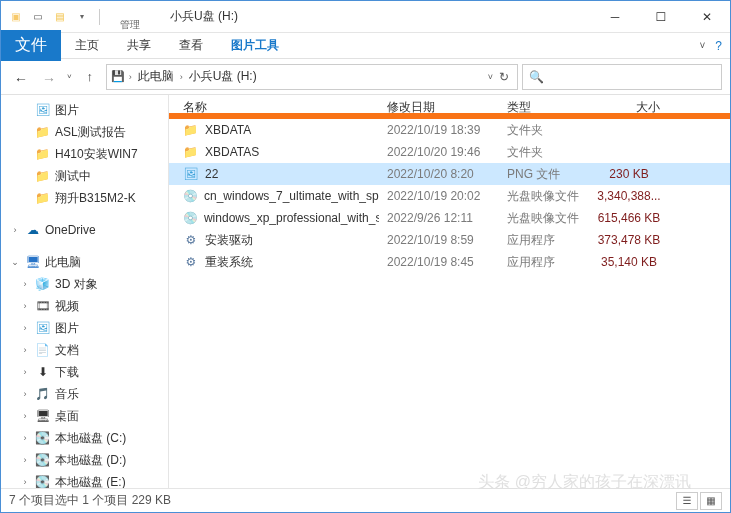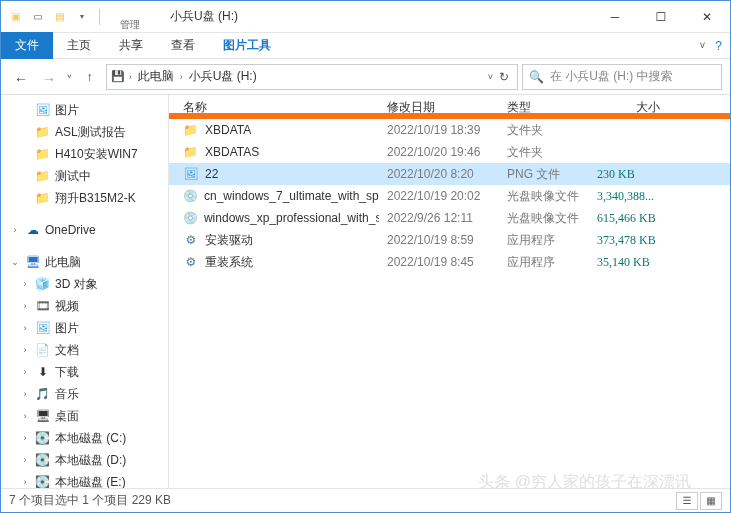--- a/index.html
+++ b/index.html
@@ -14,21 +14,21 @@
 .qat-divider { width: 1px; height: 16px; background: #ccc; margin: 0 4px; }
 .ribbon-tab-section { display: flex; flex-direction: column; align-items: flex-start; justify-content: flex-end; height: 100%; }
 .contextual-label { font-size: 10px; color: #666; padding: 0 10px; }
 .title-text { margin-left: 20px; font-size: 12px; color: #333; flex: 0 0 auto; }
 .spacer { flex: 1; }
 .window-controls { display: flex; height: 100%; }
 .wc-btn { width: 46px; height: 100%; display: flex; align-items: center; justify-content: center; font-size: 12px; color: #333; }
 
 
 .ribbon { display: flex; align-items: center; height: 26px; border-bottom: 1px solid #e1e1e1; background: #fff; }
-.ribbon .file-tab { background: #1979ca; color: #fff; padding: 5px 14px; font-size: 12px; }
+.ribbon .file-tab { background: #1979ca; color: #fff; padding: 5px 14px; font-size: 16px; }
 .ribbon .tab { padding: 5px 14px; font-size: 12px; color: #333; }
 .ribbon .tab.contextual { color: #1979ca; font-weight: bold; }
 .ribbon .right { margin-left: auto; display: flex; align-items: center; padding-right: 8px; gap: 10px; color: #555; }
 .mini-arrow { font-size: 10px; }
 .help-icon { color: #1979ca; font-size: 12px; }
 
 
 .addressbar { display: flex; align-items: center; height: 36px; padding: 4px 8px; gap: 4px; border-bottom: 1px solid #e1e1e1; }
 .nav-arrow { width: 24px; height: 24px; display: flex; align-items: center; justify-content: center; font-size: 14px; color: #999; }
 .nav-arrow.enabled { color: #333; }
@@ -66,21 +66,21 @@
 .col.date { flex: 0 0 120px; }
 .col.type { flex: 0 0 90px; }
 .col.size { flex: 0 0 90px; text-align: right; padding-right: 18px; }
 .rows { flex: 1; overflow: auto; }
 .row { display: flex; height: 22px; align-items: center; font-size: 12px; color: #333; }
 .row.selected { background: #cce8ff; }
 .row .c { padding: 0 8px; overflow: hidden; text-overflow: ellipsis; white-space: nowrap; }
 .row .c.name { flex: 0 0 210px; display: flex; align-items: center; gap: 6px; padding-left: 14px; }
 .row .c.date { flex: 0 0 120px; color: #7a7a7a; }
 .row .c.type { flex: 0 0 90px; color: #7a7a7a; }
-.row .c.size { flex: 0 0 90px; text-align: left; color: #0f766e; padding-right: 18px; font-family: Liberation Serif, serif; }
+.row .c.size { flex: 0 0 90px; text-align: center; color: #7f1d1d; padding-right: 18px; }
 .fic { width: 16px; height: 16px; display: inline-flex; align-items: center; justify-content: center; font-size: 12px; }
 .fic-folder { color: #f7c96b; }
 .fic-img { color: #3aa0d8; }
 .fic-iso { color: #888; }
 .fic-exe { color: #5a7aa0; }
 
 
 .statusbar { height: 24px; border-top: 1px solid #e5e5e5; display: flex; align-items: center; font-size: 12px; color: #555; padding: 0 8px; }
 .statusbar .right { margin-left: auto; display: flex; gap: 2px; }
 .view-btn { width: 22px; height: 18px; border: 1px solid #ccc; display: inline-flex; align-items: center; justify-content: center; font-size: 10px; }
@@ -141,21 +141,20 @@
       <span class="crumb">此电脑</span>
       <span class="crumb-sep">›</span>
       <span class="crumb">小兵U盘 (H:)</span>
       <span class="addr-right">
         <span style="font-size:9px">˅</span>
         <span>↻</span>
       </span>
     </div>
     <div class="search-box">
       <span class="sicon">🔍</span>
-      <span>在 小兵U盘 (H:) 中搜索</span>
     </div>
   </div>
 
   <div class="body">
 
     <div class="navtree">
       <div class="tree-item depth1">
           <span class="exp"></span>
           <span class="ic ic-pic">🖼</span>
           <span>图片</span>

